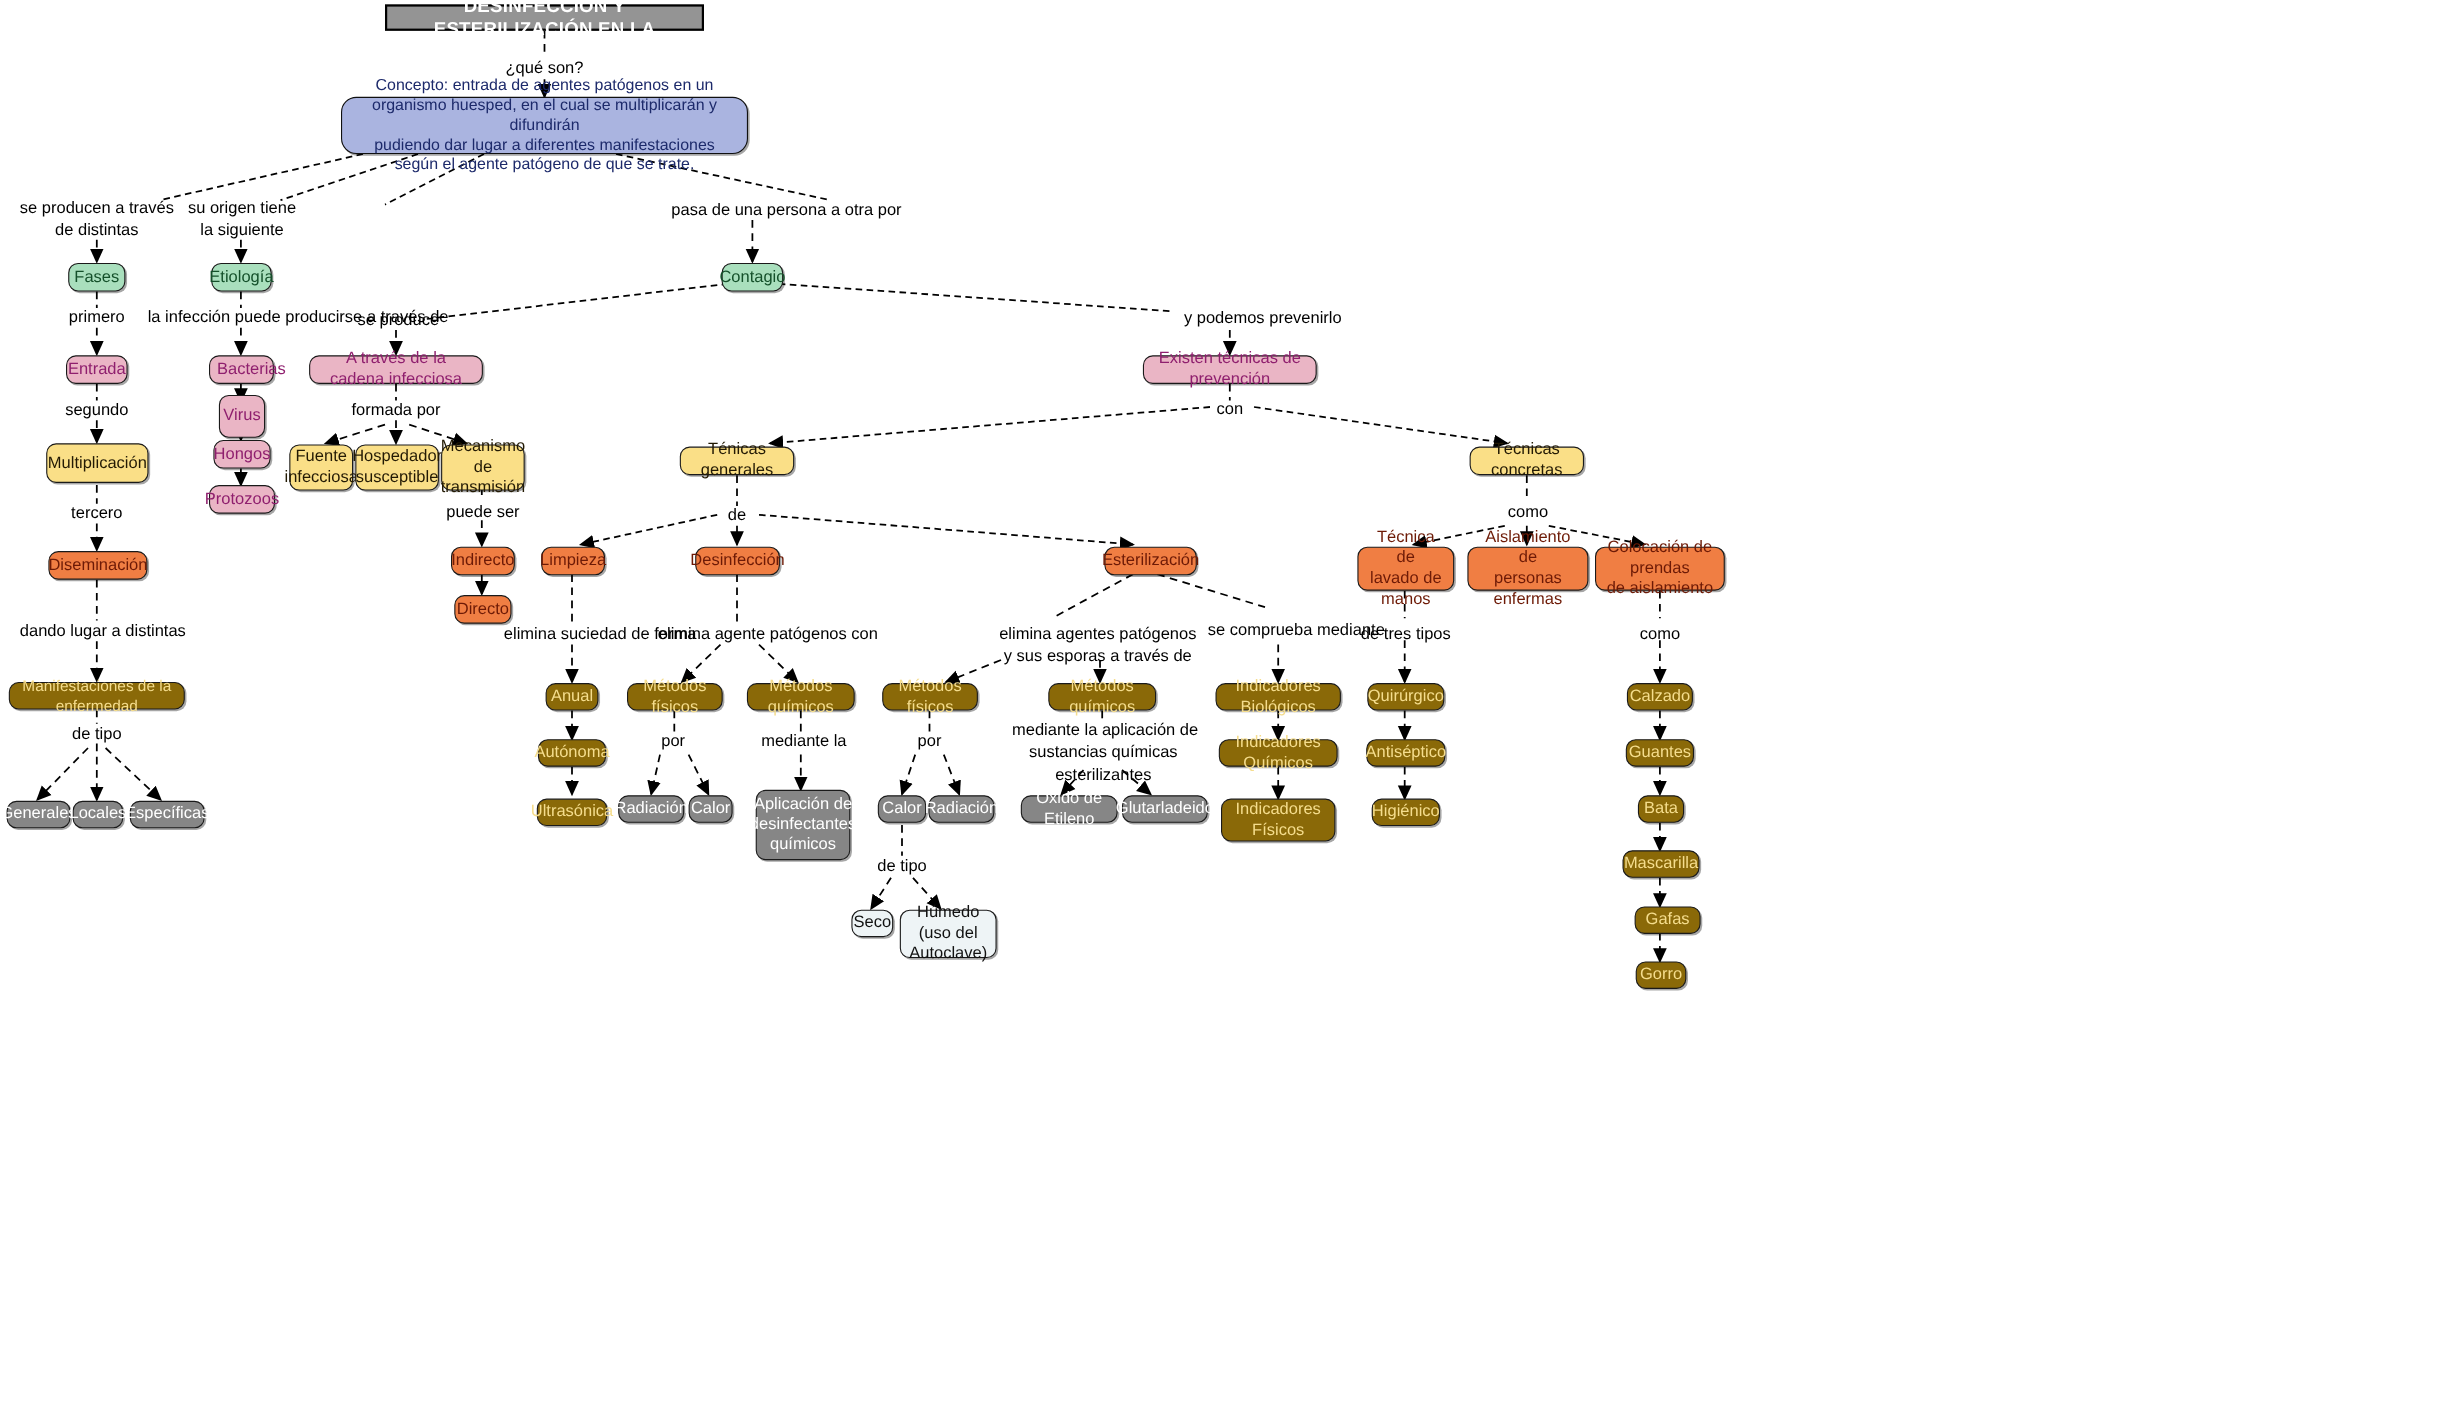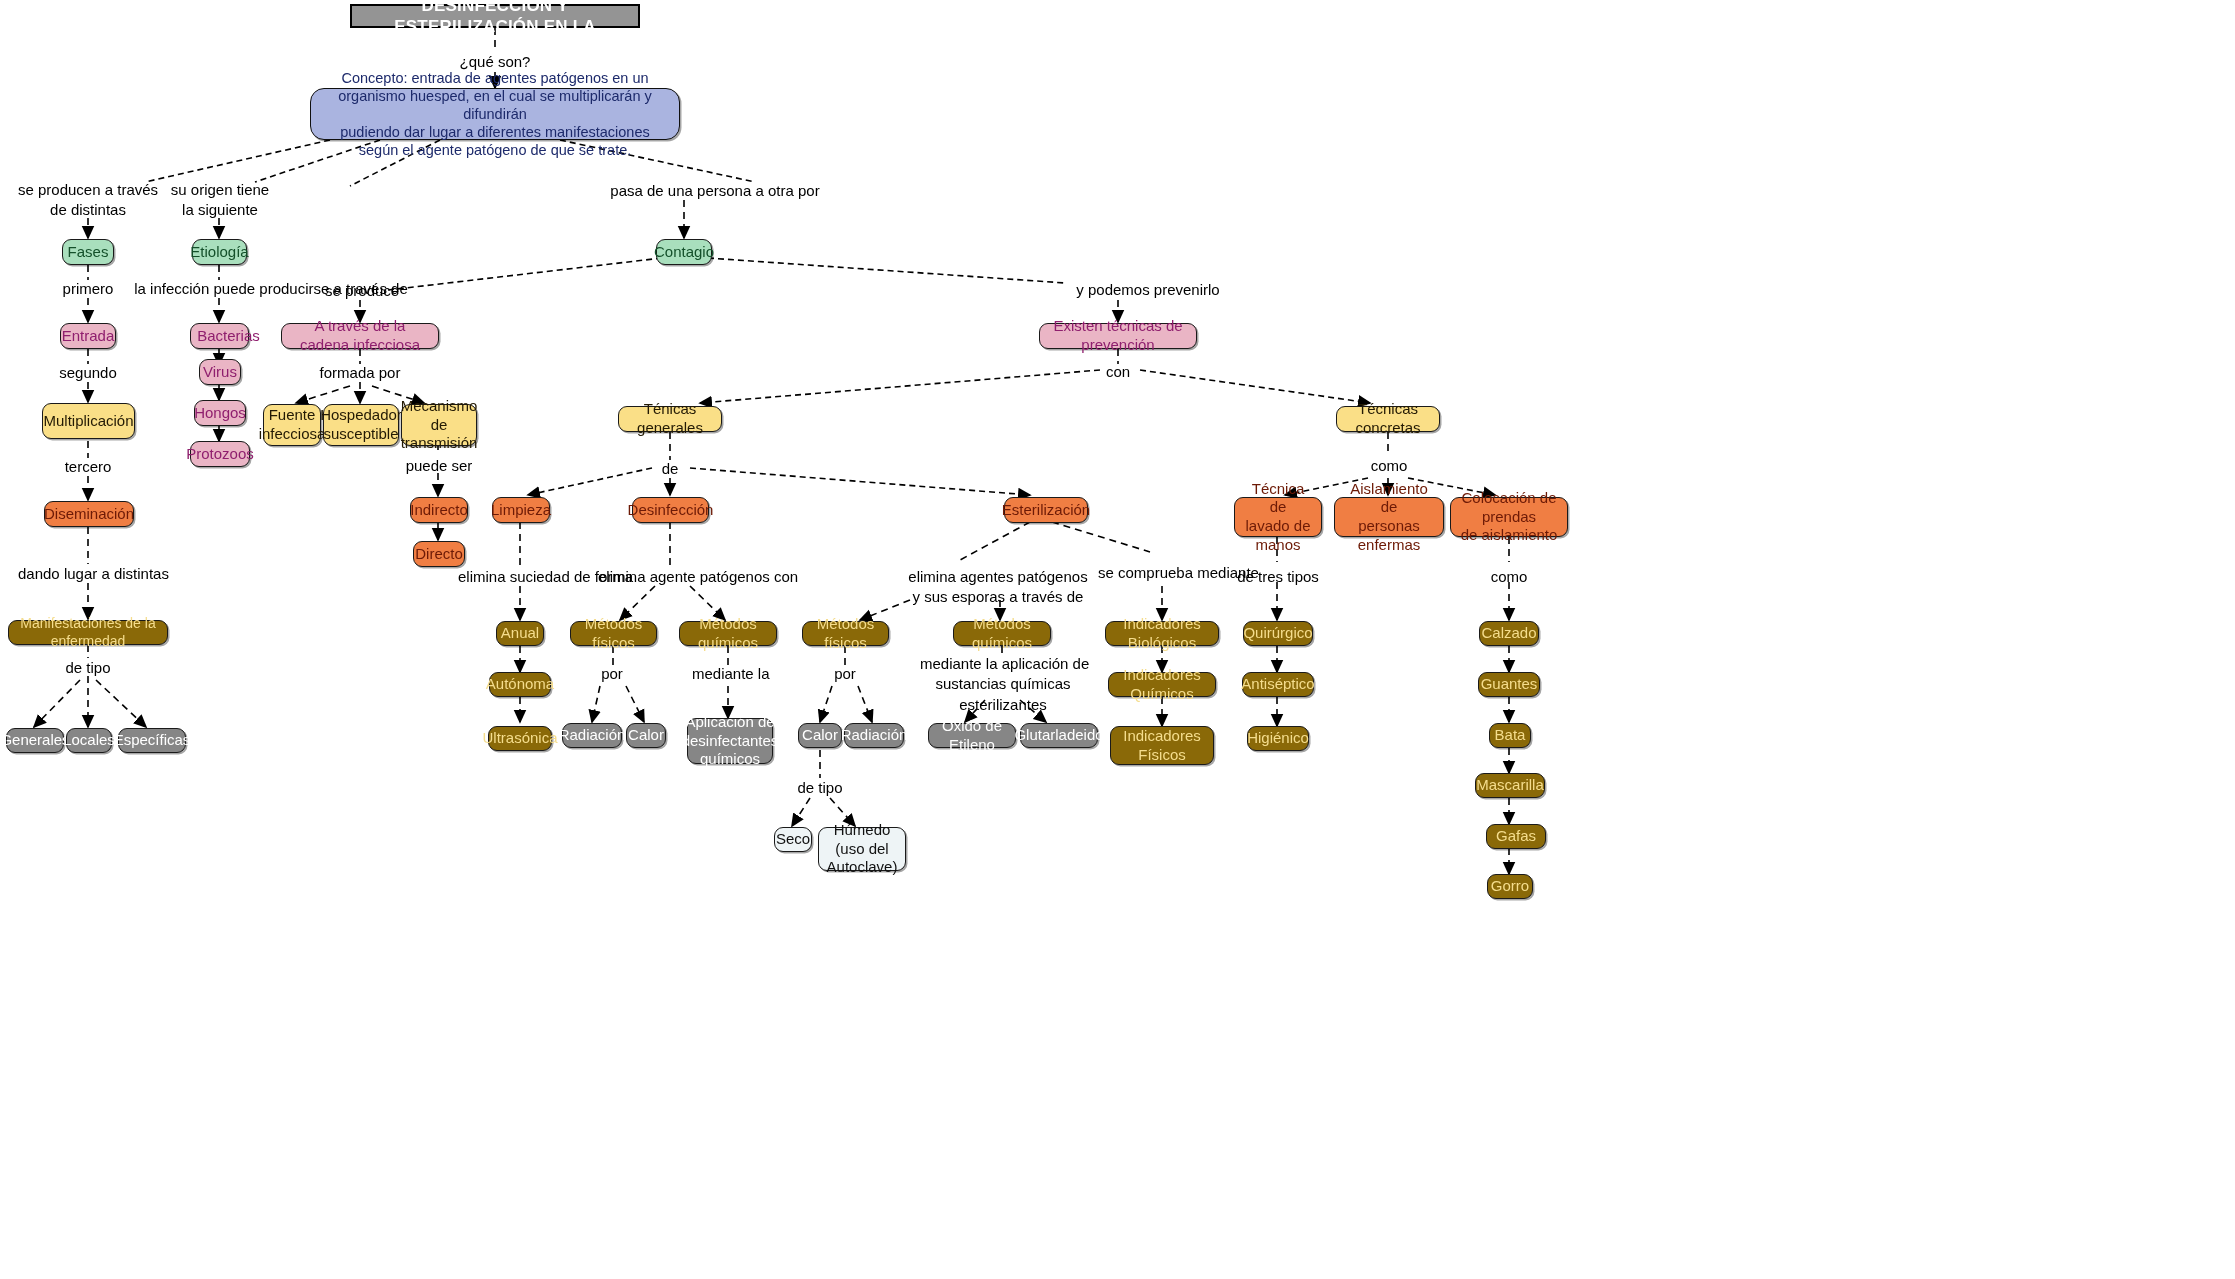--- a/index.html
+++ b/index.html
@@ -178,21 +178,21 @@
   <div class="node green" style="left:192px;top:239px;width:55px;height:26px;">Etiología</div>
   <div class="node green" style="left:656px;top:239px;width:56px;height:26px;">Contagio</div>
 
   <div class="lbl" style="left:48px;top:279px;width:80px;">primero</div>
   <div class="lbl" style="left:126px;top:279px;width:290px;">la infección puede producirse a través de</div>
   <div class="lbl" style="left:325px;top:281px;width:72px;">se produce</div>
   <div class="lbl" style="left:1068px;top:280px;width:160px;">y podemos prevenirlo</div>
 
   <div class="node pink" style="left:60px;top:323px;width:56px;height:26px;">Entrada</div>
   <div class="node pink" style="left:190px;top:323px;width:59px;height:26px;padding-left:26px;">Bacterias</div>
-  <div class="node pink" style="left:199px;top:359px;width:42px;height:26px;">Virus</div>
+  <div class="node pink" style="left:199px;top:359px;width:42px;height:39px;">Virus</div>
   <div class="node pink" style="left:194px;top:400px;width:52px;height:26px;">Hongos</div>
   <div class="node pink" style="left:190px;top:441px;width:60px;height:26px;">Protozoos</div>
   <div class="node pink" style="left:281px;top:323px;width:158px;height:26px;">A través de la cadena infecciosa</div>
   <div class="node pink" style="left:1039px;top:323px;width:158px;height:26px;">Existen técnicas de prevención</div>
 
   <div class="lbl" style="left:48px;top:363px;width:80px;">segundo</div>
   <div class="lbl" style="left:315px;top:363px;width:90px;">formada por</div>
   <div class="lbl" style="left:1098px;top:362px;width:40px;">con</div>
 
   <div class="node yellow" style="left:42px;top:403px;width:93px;height:36px;">Multiplicación</div>
@@ -254,21 +254,21 @@
   <div class="node brown" style="left:1475px;top:773px;width:70px;height:25px;">Mascarilla</div>
   <div class="node brown" style="left:1486px;top:824px;width:60px;height:25px;">Gafas</div>
   <div class="node brown" style="left:1487px;top:874px;width:46px;height:25px;">Gorro</div>
 
   <div class="node gray" style="left:6px;top:728px;width:58px;height:25px;">Generales</div>
   <div class="node gray" style="left:66px;top:728px;width:46px;height:25px;">Locales</div>
   <div class="node gray" style="left:118px;top:728px;width:68px;height:25px;">Específicas</div>
 
   <div class="node gray" style="left:562px;top:723px;width:60px;height:25px;">Radiación</div>
   <div class="node gray" style="left:626px;top:723px;width:40px;height:25px;">Calor</div>
-  <div class="node gray" style="left:687px;top:718px;width:86px;height:46px;white-space:pre-line;">Aplicación de
+  <div class="node gray" style="left:687px;top:718px;width:86px;height:64px;white-space:pre-line;">Aplicación de
 desinfectantes
 químicos</div>
 
   <div class="node gray" style="left:798px;top:723px;width:44px;height:25px;">Calor</div>
   <div class="node gray" style="left:844px;top:723px;width:60px;height:25px;">Radiación</div>
   <div class="node gray" style="left:928px;top:723px;width:88px;height:25px;">Óxido de Etileno</div>
   <div class="node gray" style="left:1020px;top:723px;width:78px;height:25px;">Glutarladeido</div>
 
   <div class="node white" style="left:774px;top:827px;width:38px;height:25px;">Seco</div>
   <div class="node white" style="left:818px;top:827px;width:88px;height:44px;white-space:pre-line;">Húmedo (uso del

